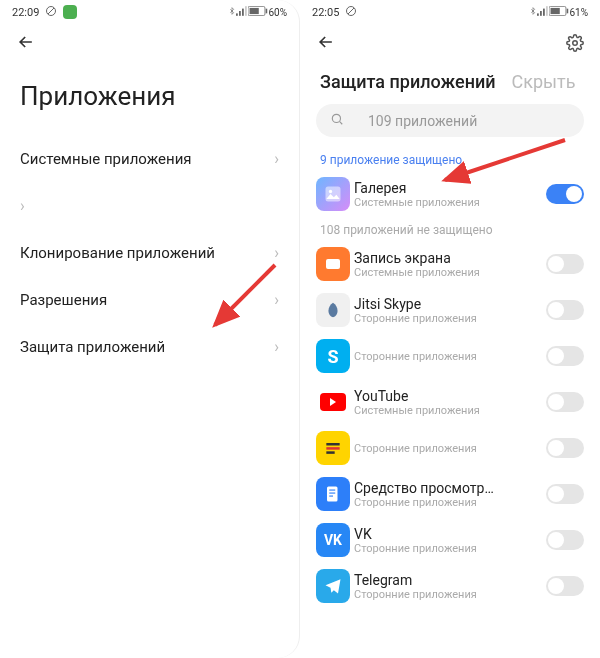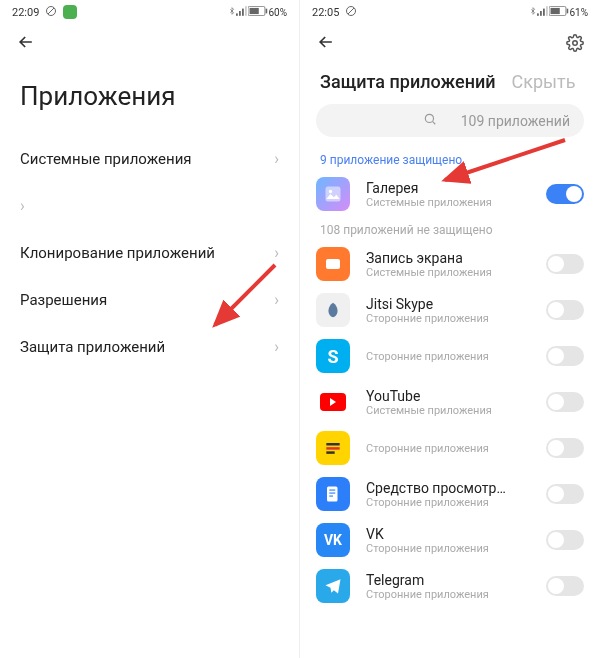--- a/index.html
+++ b/index.html
@@ -12,20 +12,21 @@
     position: relative;
   }
   .screens { display: flex; width: 600px; height: 658px; }
   .screen {
     width: 304px;
     height: 658px;
     background: #fff;
     position: relative;
     overflow: hidden;
     border-right: 1px solid #eee;
+    border-radius: 22px;
   }
   .screen:last-child { border-right: none; }
   .status-bar {
     height: 24px;
     display: flex;
     align-items: center;
     padding: 0 12px;
     font-size: 11px;
     color: #333;
     justify-content: space-between;
@@ -62,32 +63,31 @@
   .tab-inactive { color: #bbb; font-weight: 400; white-space: nowrap; overflow: hidden; text-align: right; }
   .search-box {
     margin: 0 16px 10px 16px;
     background: #f3f3f3;
     border-radius: 20px;
     display: flex; align-items: center;
     padding: 8px 14px;
     gap: 24px;
     color: #999;
     font-size: 14px;
-    justify-content: flex-end;
   }
   .section-header {
     padding: 6px 20px 4px 20px;
     font-size: 12px;
     color: #aaa;
   }
   .section-header.protected { color: #4a80f0; }
   .app-row {
     display: flex; align-items: center;
     padding: 6px 16px;
-    gap: 16px;
+    gap: 4px;
   }
   .app-icon {
     width: 34px; height: 34px; border-radius: 8px;
     display: flex; align-items: center; justify-content: center;
     flex-shrink: 0;
     font-size: 16px; font-weight: bold; color: #fff;
   }
   .app-text { flex: 1; overflow: hidden; }
   .app-name { font-size: 14px; color: #222; white-space: nowrap; overflow: hidden; text-overflow: ellipsis; }
   .app-sub { font-size: 11px; color: #aaa; white-space: nowrap; overflow: hidden; text-overflow: ellipsis; }

